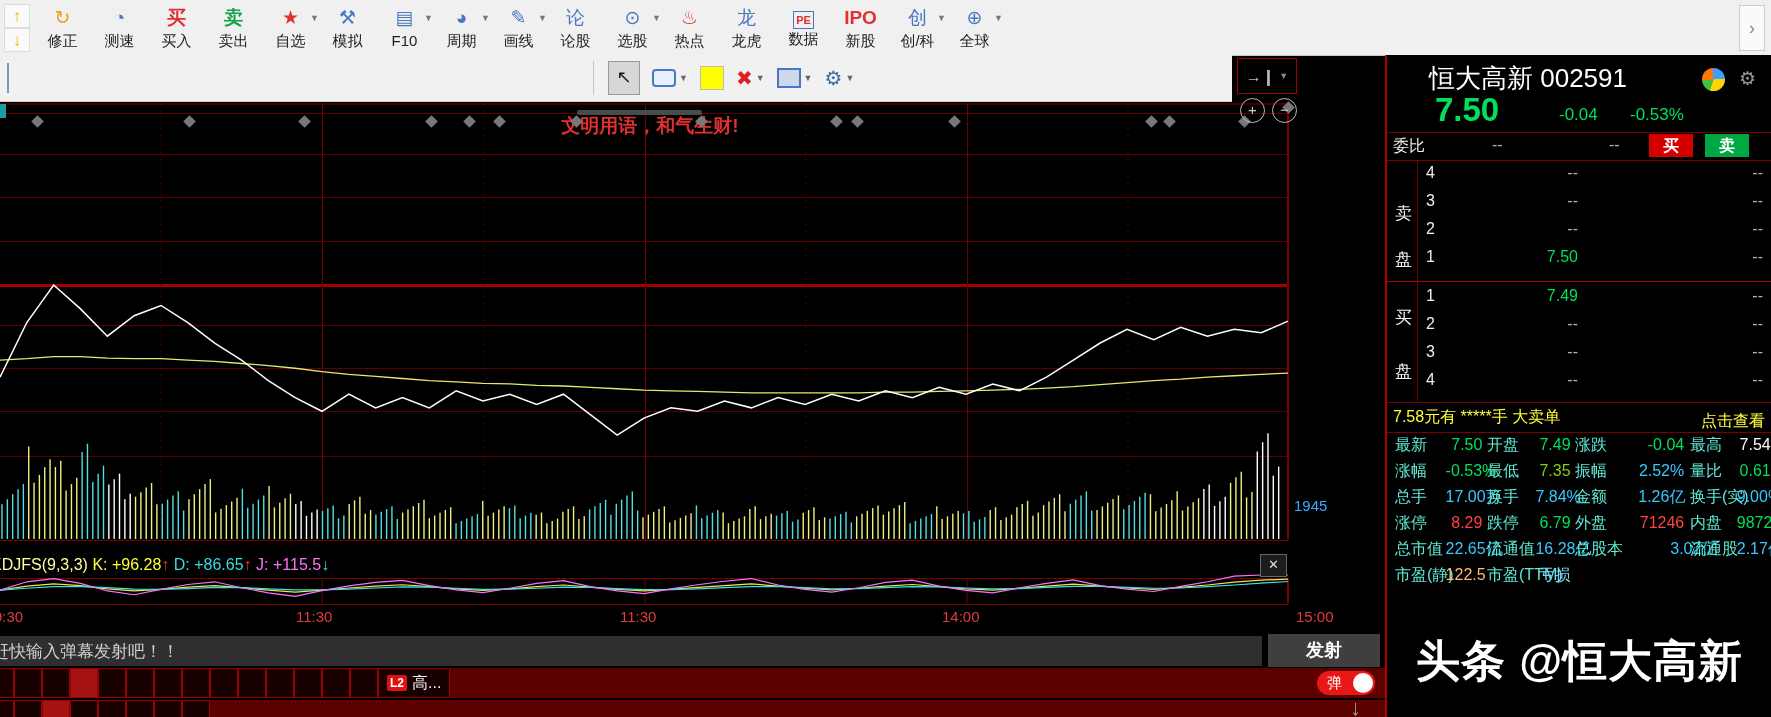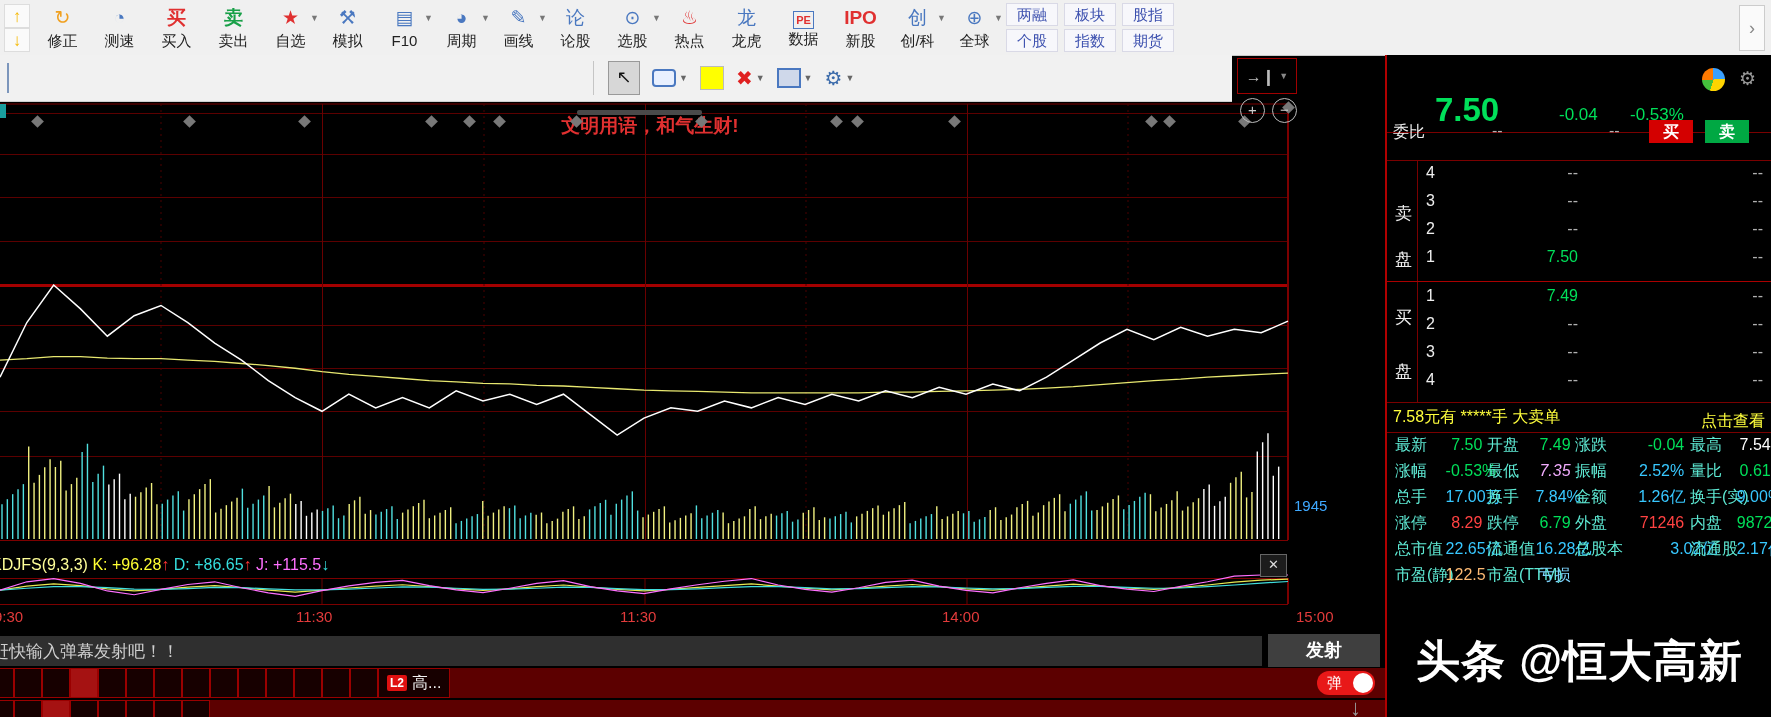--- a/index.html
+++ b/index.html
@@ -64,21 +64,21 @@
   
   .right-panel{position:absolute;left:1385px;top:55px;width:386px;height:662px;background:#000;
     border-left:2px solid #b00000;box-sizing:border-box;}
   .rp-line{position:absolute;left:0;width:100%;height:1px;background:#7a0000;}
   .stock-title{position:absolute;left:42px;top:6px;font-size:26px;color:#fff;white-space:nowrap;}
   .pie-icon{position:absolute;left:315px;top:13px;width:23px;height:23px;border-radius:50%;
     background:conic-gradient(#3aa0ff 0 25%,#ffd400 25% 55%,#44c03c 55% 75%,#ff7a00 75% 100%);}
   .gear-icon2{position:absolute;left:352px;top:12px;color:#999;font-size:19px;cursor:pointer;}
   .big-price{position:absolute;left:48px;top:36px;font-size:33px;font-weight:bold;color:#00e05a;}
   .chg{position:absolute;top:50px;font-size:17px;color:#00e05a;}
-  .weibi-row{position:absolute;left:0;top:64px;width:100%;height:27px;}
+  .weibi-row{position:absolute;left:0;top:78px;width:100%;height:27px;}
   .weibi-row .lbl{position:absolute;left:6px;top:3px;color:#eee;font-size:16px;}
   .weibi-row .v1{position:absolute;left:105px;top:3px;color:#b0b0b0;font-size:16px;}
   .weibi-row .v2{position:absolute;left:222px;top:3px;color:#b0b0b0;font-size:16px;}
   .btn-buy{position:absolute;left:262px;top:1px;width:44px;height:23px;background:#d40000;color:#fff;
     font-size:16px;font-weight:bold;text-align:center;line-height:23px;cursor:pointer;}
   .btn-sell{position:absolute;left:318px;top:1px;width:44px;height:23px;background:#00a843;color:#fff;
     font-size:16px;font-weight:bold;text-align:center;line-height:23px;cursor:pointer;}
   .book{position:absolute;left:0;top:105px;width:100%;height:242px;}
   .book .vline{position:absolute;left:30px;top:0;width:1px;height:242px;background:#7a0000;}
   .side-ch{position:absolute;left:8px;color:#eee;font-size:17px;}
@@ -209,35 +209,20 @@
       </div>
       <div class="tb-btn">
         <span class="tb-icon ic-blu">创</span>
         <span class="tb-label">创/科</span>
         <span class="dd">▼</span>
       </div>
       <div class="tb-btn">
         <span class="tb-icon ic-blu">⊕</span>
         <span class="tb-label">全球</span>
         <span class="dd">▼</span>
-      </div>
-    </div>
-  <div style="display:flex">
-
-  <div class="link-pair">
-        <span class="lnk">两融</span>
-        <span class="lnk">个股</span>
-      </div>
-      <div class="link-pair">
-        <span class="lnk">板块</span>
-        <span class="lnk">指数</span>
-      </div>
-      <div class="link-pair">
-        <span class="lnk">股指</span>
-        <span class="lnk">期货</span>
       </div>
     </div>
   <div class="expand-btn">›</div>
 </div>
 
 <div class="draw-toolbar">
   <div class="cut-icon"></div>
   <div style="display:flex">
 
   <div class="dtool"></div>
@@ -609,20 +594,24 @@
 
 <div class="kdj-label">
   <span class="nm">KDJFS(9,3,3)</span>
   <span class="kv">K: +96.28</span><span class="up">↑</span>
   <span class="dv">D: +86.65</span><span class="up">↑</span>
   <span class="jv">J: +115.5</span><span class="dn">↓</span>
 </div>
 <div class="kdj-close">✕</div>
 
 <div class="right-panel">
+  <div class="stock-title">
+    <span>恒大高新</span>
+    <span>002591</span>
+  </div>
   <div class="pie-icon"></div>
   <div class="gear-icon2">⚙</div>
   <div class="big-price">7.50</div>
   <div class="chg" style="left:172px">-0.04</div>
   <div class="chg" style="left:243px">-0.53%</div>
   <div class="rp-line" style="top:77px"></div>
 
   <div class="weibi-row">
     <span class="lbl">委比</span>
     <span class="v1">--</span>
@@ -705,21 +694,21 @@
       <div class="cell">
         <div class="sl" style="display:inline-block;width:55%">涨跌</div><div class="sv" style="display: inline-block; width: 40%; color: rgb(0, 224, 90);">-0.04</div>
       </div>
       <div class="cell">
         <div class="sl" style="display:inline-block;width:55%">最高</div><div class="sv" style="display: inline-block; width: 40%; color: rgb(255, 255, 255);">7.54</div>
       </div>
       <div class="cell">
         <div class="sl" style="display:inline-block;width:55%">涨幅</div><div class="sv" style="display: inline-block; width: 40%; color: rgb(0, 224, 90);">-0.53%</div>
       </div>
       <div class="cell">
-        <div class="sl" style="display:inline-block;width:55%">最低</div><div class="sv" style="display: inline-block; width: 40%; color: #f0abfc; font-style: italic;">7.35</div>
+        <div class="sl" style="display:inline-block;width:55%">最低</div><div class="sv" style="display: inline-block; width: 40%; color: #84cc16;">7.35</div>
       </div>
       <div class="cell">
         <div class="sl" style="display:inline-block;width:55%">振幅</div><div class="sv" style="display: inline-block; width: 40%; color: rgb(56, 200, 255);">2.52%</div>
       </div>
       <div class="cell">
         <div class="sl" style="display:inline-block;width:55%">量比</div><div class="sv" style="display: inline-block; width: 40%; color: rgb(0, 224, 90);">0.61</div>
       </div>
       <div class="cell">
         <div class="sl" style="display:inline-block;width:55%">总手</div><div class="sv" style="display: inline-block; width: 40%; color: rgb(56, 200, 255);">17.00万</div>
       </div>

